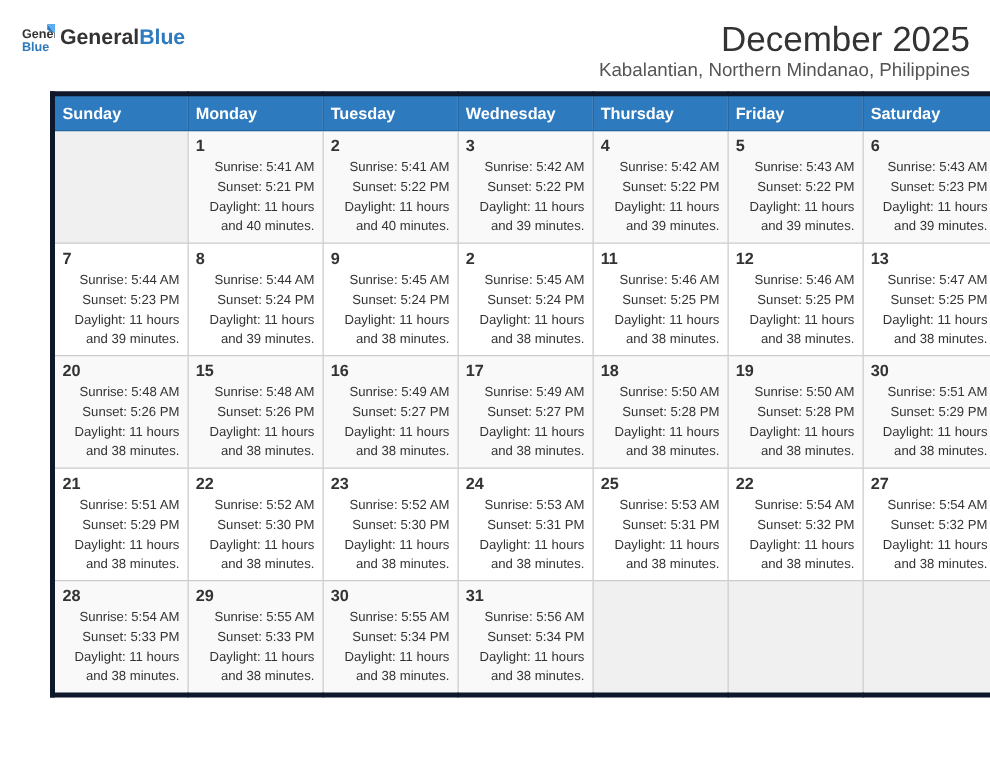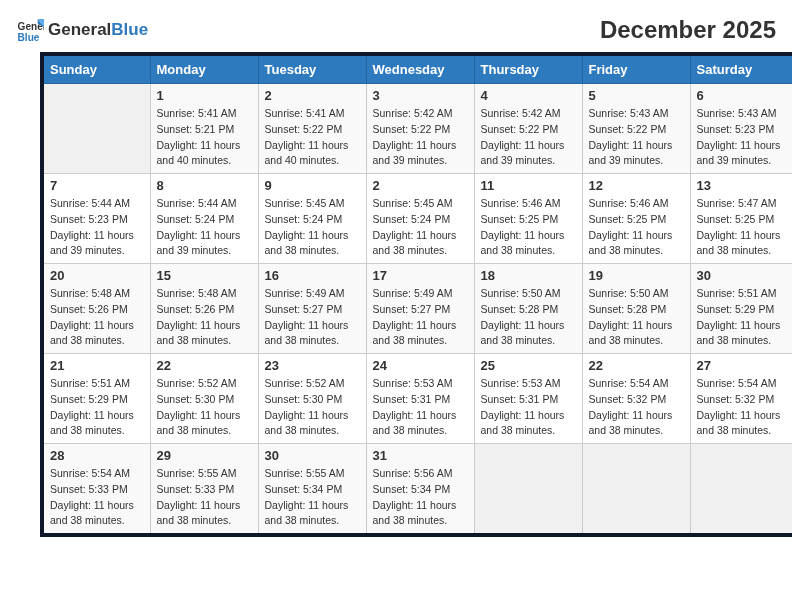--- a/index.html
+++ b/index.html
@@ -22,22 +22,22 @@
       gap: 4px;
     }
     .logo-icon {
       width: 28px;
       height: 28px;
     }
     .title-area {
       text-align: right;
     }
     .month-title {
-      font-size: 24px;
-      font-weight: bold;
+      font-size: 28px;
+      font-weight: normal;
       color: #333;
     }
     .location-title {
       font-size: 15px;
       color: #555;
     }
     table {
       width: 100%;
       border-collapse: collapse;
       border: 4px solid #0f172a;
@@ -70,20 +70,21 @@
     .day-number {
       font-size: 13px;
       font-weight: bold;
       display: block;
       margin-bottom: 3px;
     }
     .day-info {
       font-size: 10.5px;
       line-height: 1.5;
       color: #333;
+      text-align: right;
     }
     .empty-cell {
       background: #f0f0f0 !important;
     }
   </style>
 </head>
 <body>
 
 <div class="header-area">
   <div class="logo">
@@ -95,20 +96,21 @@
     </svg>
     <div>
       <div style="display:flex; gap:0;">
         <span style="font-size:17px;font-weight:bold;color:#333;">General</span>
         <span style="font-size:17px;font-weight:bold;color:#2e7abf;">Blue</span>
       </div>
     </div>
   </div>
   <div class="title-area">
     <div class="month-title">December 2025</div>
+    <div class="location-title">Kabalantian, Northern Mindanao, Philippines</div>
   </div>
 </div>
 
 <table>
   <thead>
     <tr>
     <th>Sunday</th>
         <th>Monday</th>
         <th>Tuesday</th>
         <th>Wednesday</th>

